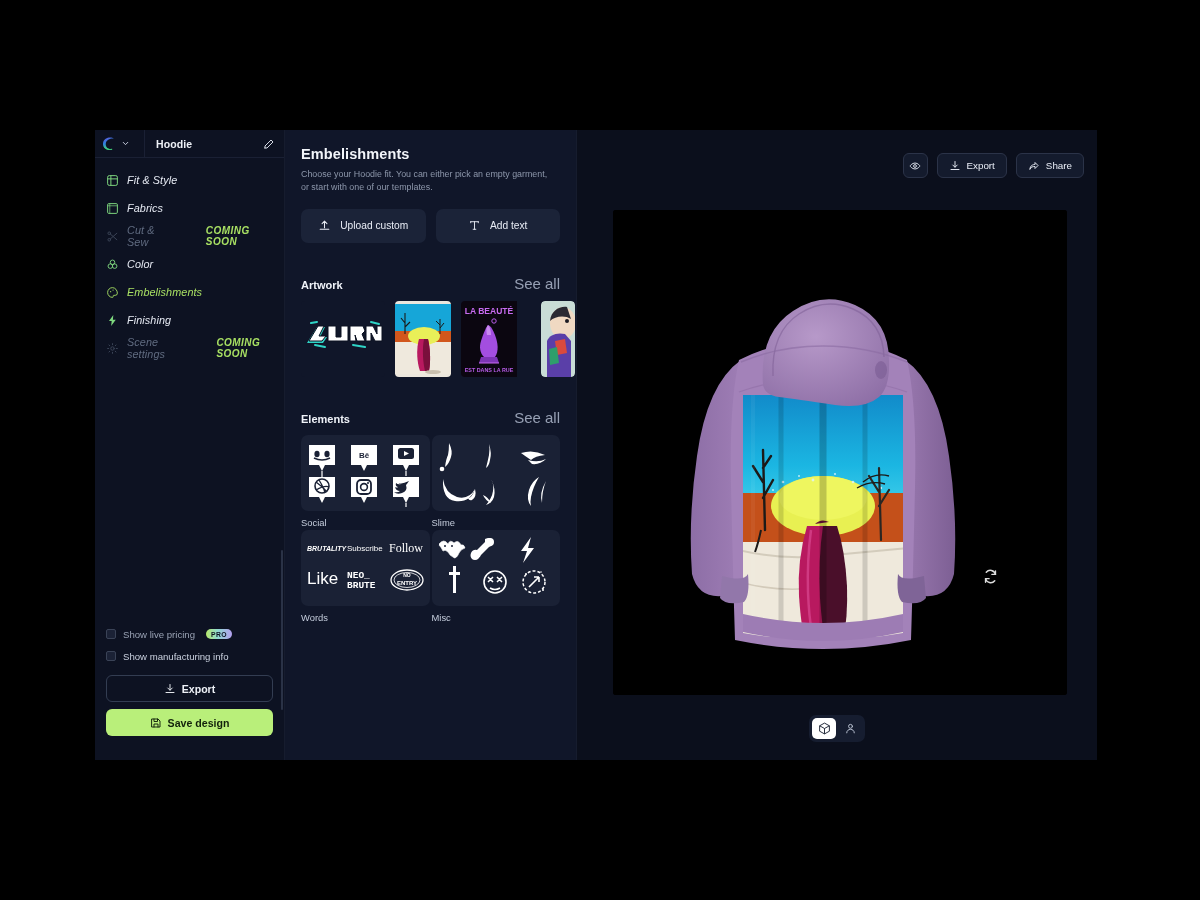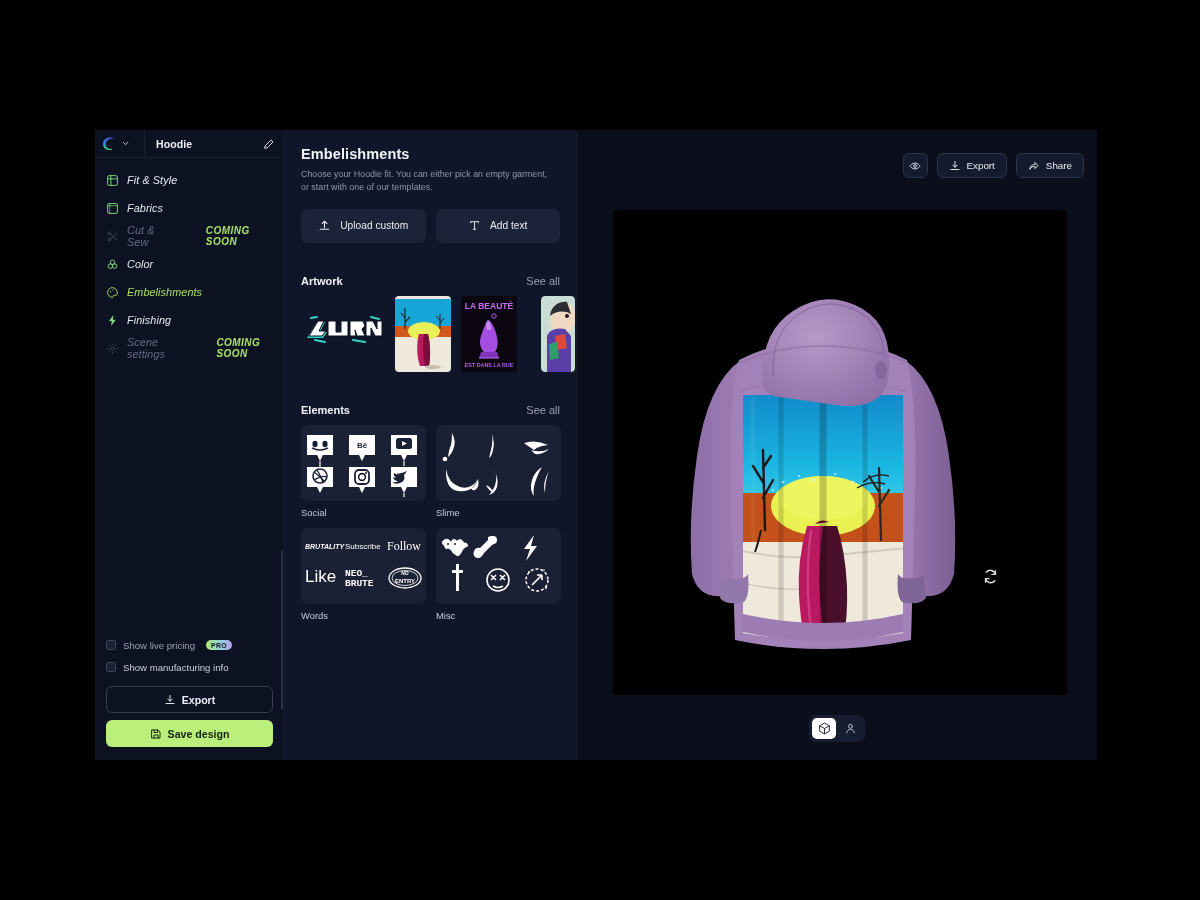--- a/index.html
+++ b/index.html
@@ -56,21 +56,21 @@
   .nav-item .lbl { font-size: 10.8px; color: #e6eaf3; letter-spacing: .1px; }
   .nav-item.active .lbl { color: #a8e063; }
   .nav-item.active .ic { color: #a8e063; }
   .nav-item.disabled .ic { color: #3b4456; }
   .nav-item.disabled .lbl { color: #606b80; }
   .soon {
     font-size: 10px; font-weight: 700; letter-spacing: .45px;
     color: #a8e063; margin-left: 19px;
   }
 
-  .sb-bottom { margin-top: auto; padding: 0 11px 13px 11px; }
+  .sb-bottom { margin-top: auto; padding: 0 11px 24px 11px; }
   .chk-row { display: flex; align-items: center; gap: 7px; height: 22px; }
   .chk {
     width: 10px; height: 10px; border: 1px solid #3a4357;
     border-radius: 2px; background: #1b2236; flex: 0 0 10px;
   }
   .chk-row .t { font-size: 9.6px; color: #cbd2e0; }
   .chk-row.muted .t { color: #9aa3b5; }
   .pro {
     font-size: 6.8px; font-weight: 700; letter-spacing: .4px;
     color: #0d1222; padding: 1.5px 5px; border-radius: 7px;
@@ -117,27 +117,27 @@
     cursor: pointer; border: none;
   }
   .act .t { font-size: 10.2px; color: #e8ecf5; }
   .act svg { width: 13px; height: 13px; color: #e8ecf5; }
 
   .sec-head {
     display: flex; align-items: baseline; justify-content: space-between;
     margin-top: 32px; margin-bottom: 9px;
   }
   .sec-head .h { font-size: 11px; font-weight: 700; color: #f0f3f9; }
-  .sec-head .see { font-size: 11px; color: #97a0b4; cursor: pointer; }
+  .sec-head .see { font-size: 15px; color: #97a0b4; cursor: pointer; }
 
   .art-row { display: flex; gap: 10px; height: 76px; }
   .art { border-radius: 4px; overflow: hidden; flex: 0 0 auto; cursor: pointer; }
   .art svg { display: block; }
 
-  .el-grid { display: grid; grid-template-columns: 1fr 1fr; gap: 10px; }
+  .el-grid { display: grid; grid-template-columns: 1fr 1fr; gap: 2px; }
   .el-card { cursor: pointer; }
   .el-box {
     height: 76px; border-radius: 7px; background: #1a2135;
     display: flex; align-items: center; justify-content: center;
     overflow: hidden;
   }
   .el-box svg { display: block; }
   .el-name { margin-top: 6px; font-size: 9.4px; color: #c4ccdb; }
 
   

